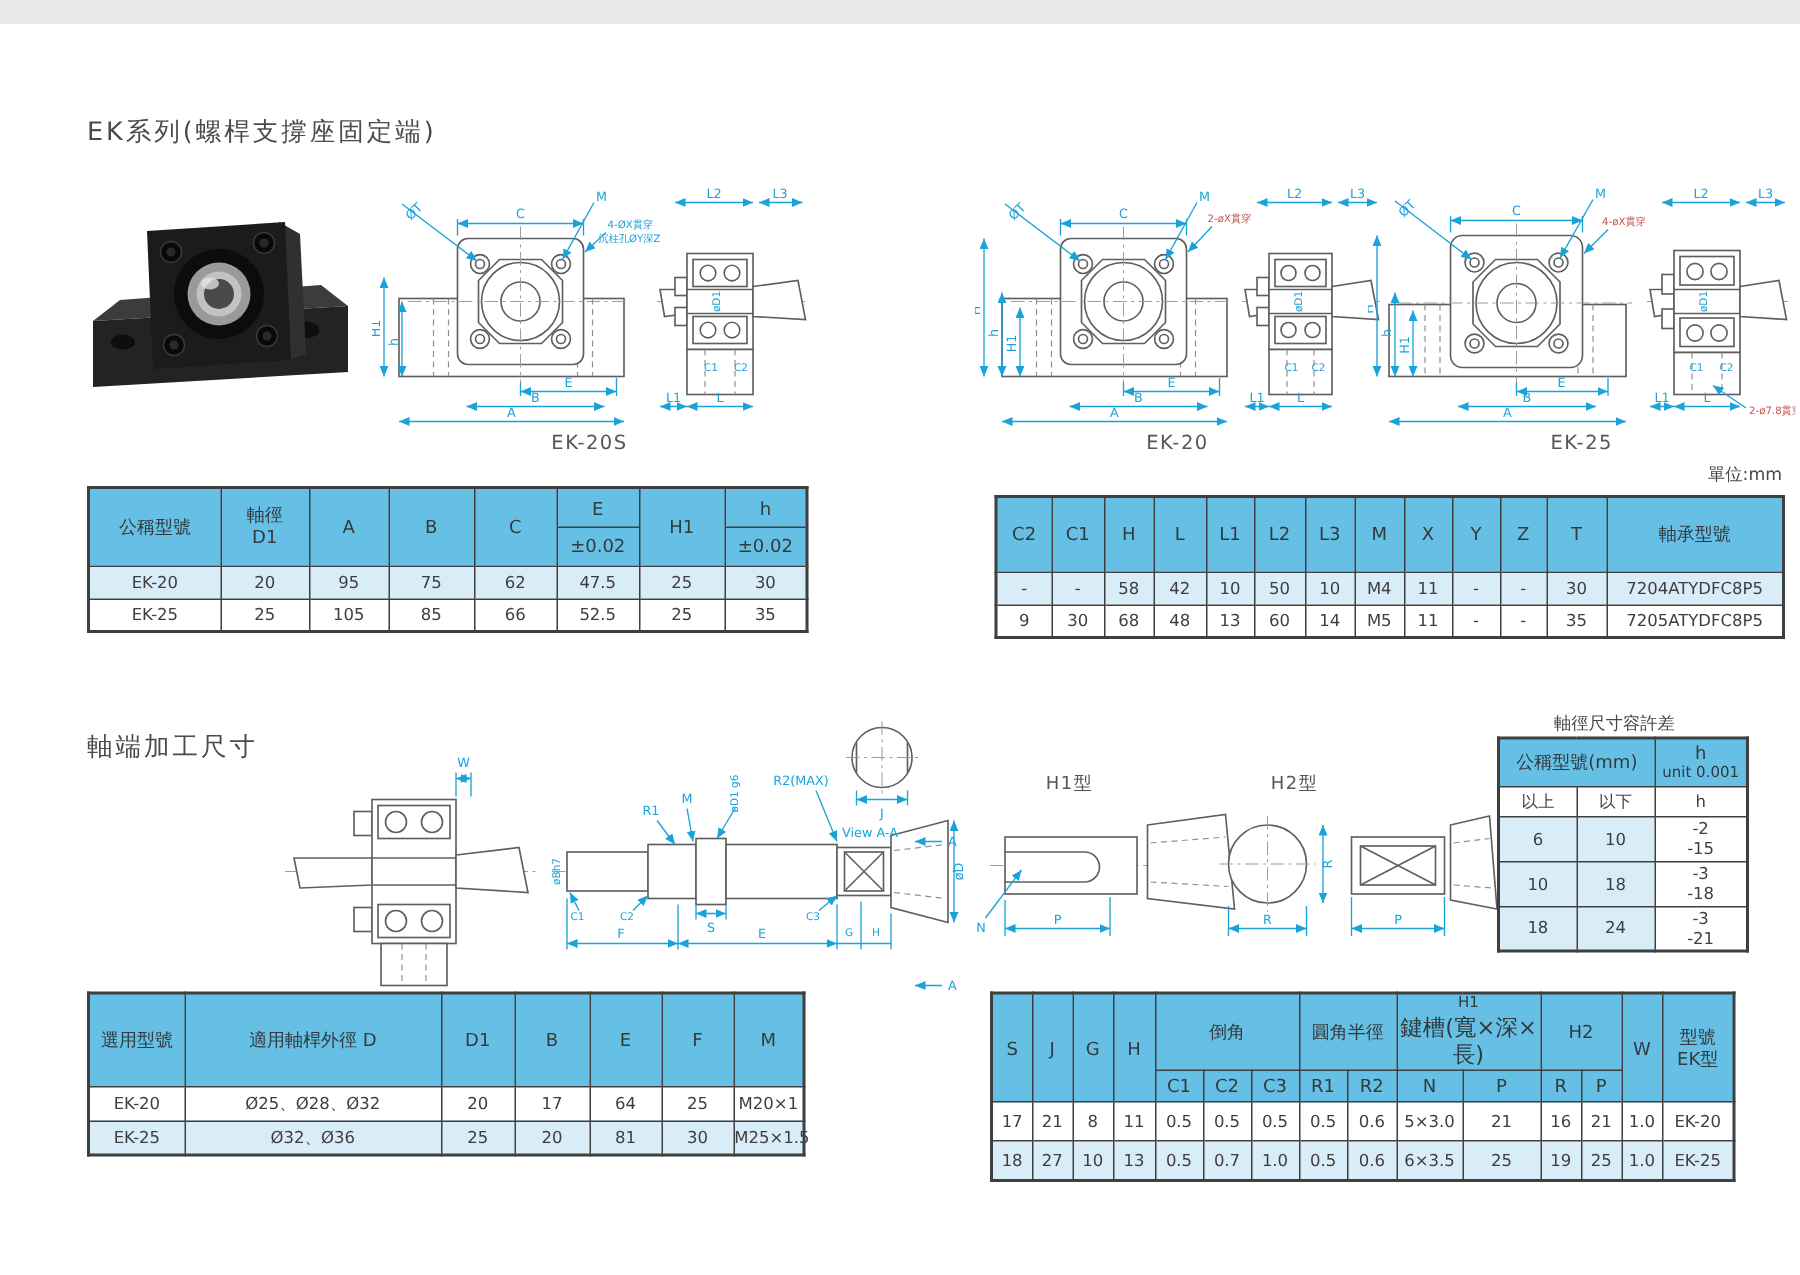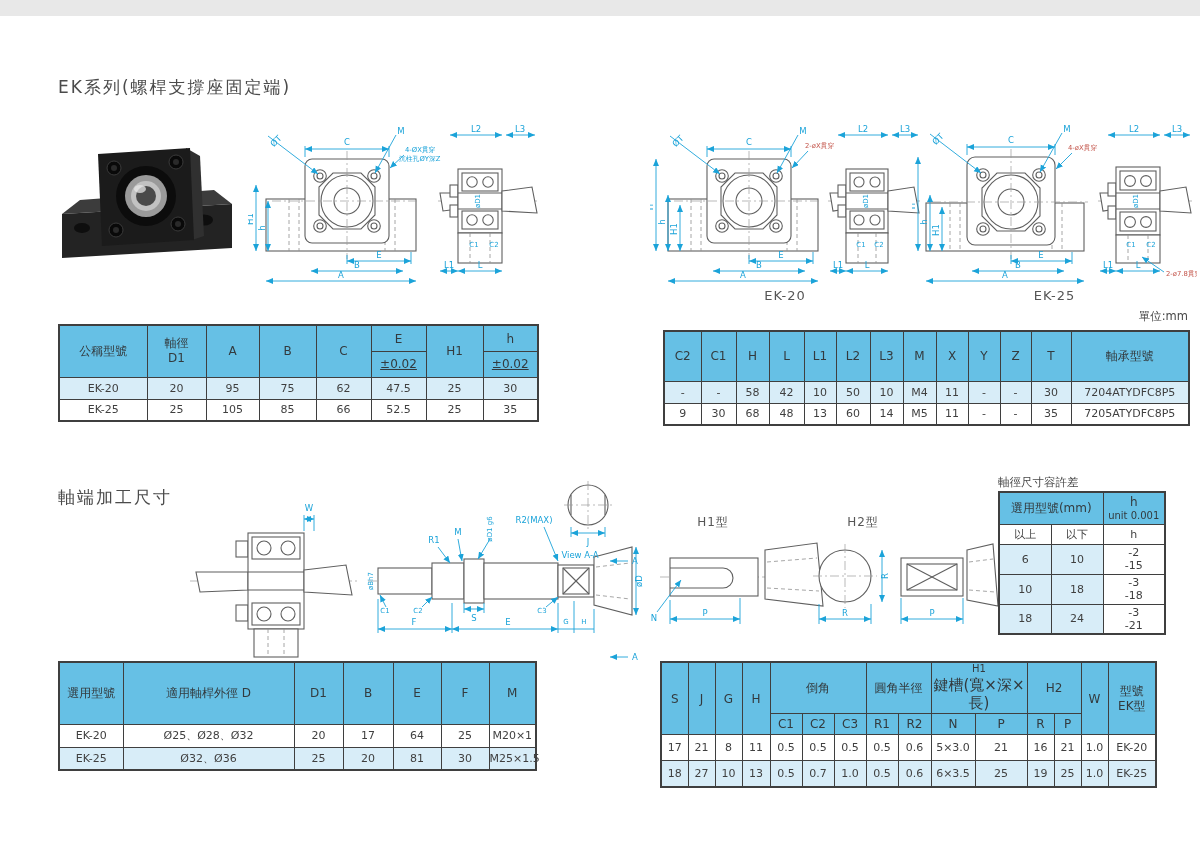--- a/index.html
+++ b/index.html
@@ -11,21 +11,21 @@
   .small-note { position:absolute; font-size:11.5px; color:#474747; }
 
   table.tbl { position:absolute; border-collapse:collapse; table-layout:fixed; background:#fff; }
   table.tbl, table.tbl th, table.tbl td { border:1px solid #3f3f3f; }
   table.tbl { border:2px solid #3f3f3f; }
   table.tbl th { background:#66c0e5; font-weight:normal; font-size:12px; color:#333a3e; text-align:center; vertical-align:middle; }
   table.tbl td { font-size:11px; color:#3f3f3f; text-align:center; vertical-align:middle; background:#fff; }
   tr.r-blue td { background:#d8edf8; }
   th.split { padding:0; }
   th.split .st { height:26px; line-height:26px; border-bottom:1px solid #3f3f3f; }
-  th.split .sb { height:24px; line-height:24px;text-decoration:underline; }
+  th.split .sb { height:24px; line-height:24px; }
   th .l2 { display:block; line-height:1.25; }
   .fs9 { font-size:15px; }
   .fs10 { font-size:10px; }
 
   
   #tolt td.bl { background:#d8edf8; }
   #tolt td .tv { line-height:1.2; }
 
   
   .pl { fill:none; stroke:#5f5f5f; stroke-width:1.1; }
@@ -40,21 +40,21 @@
   text.gt  { fill:#565656; font-size:12px; text-anchor:middle; letter-spacing:1px; }
 </style>
 </head>
 <body>
 
 <div class="page">
 
   <div class="title" style="left:58px;top:60px">EK系列(螺桿支撐座固定端)</div>
   <div class="title" style="left:58px;top:470px">軸端加工尺寸</div>
   <div class="small-note" style="left:1058px;top:293px;width:130px;text-align:right">單位:mm</div>
-  <div class="small-note" style="left:998px;top:459px">軸徑尺寸容許差</div>
+  <div class="small-note" style="left:1036px;top:459px">軸徑尺寸容許差</div>
 
   <svg style="position:absolute;left:52px;top:112px" width="190" height="150" viewBox="0 0 190 150">
     <polygon points="10,86 180,76 162,62 28,72" fill="#3c3c3c"></polygon>
     <polygon points="10,86 180,76 180,120 10,130" fill="#232323"></polygon>
     <ellipse cx="30" cy="100" rx="8" ry="5" fill="#0e0e0e"></ellipse>
     <ellipse cx="152" cy="92" rx="9" ry="5.5" fill="#0e0e0e"></ellipse>
     <polygon points="134,20 148,28 152,108 140,112" fill="#303030"></polygon>
     <polygon points="46,26 138,20 142,112 50,118" fill="#1b1b1b"></polygon>
     <circle cx="62" cy="40" r="7" fill="#090909" stroke="#3a3a3a"></circle>
       <circle cx="62" cy="40" r="3" fill="#2a2a2a"></circle>
@@ -145,20 +145,21 @@
       <text class="dt" x="82" y="11">L3</text>
       <text class="dts" x="42" y="80" transform="rotate(-90 42 80)">øD1</text>
       <text class="dts" x="36" y="126">C1</text>
       <text class="dts" x="56" y="126">C2</text>
       <line class="dm" x1="2" y1="150" x2="20" y2="150" marker-start="url(#a1)" marker-end="url(#a1)"></line>
       <text class="dt" x="11" y="147">L1</text>
       <line class="dm" x1="20" y1="150" x2="64" y2="150" marker-start="url(#a1)" marker-end="url(#a1)"></line>
       <text class="dt" x="42" y="147">L</text>
     </g>
   </svg>
+  <div class="caption" style="left:248px;top:272px;width:290px">EK-20S</div>
 
   <svg style="position:absolute;left:650px;top:105px" width="270" height="170" viewBox="0 0 270 170">
     <defs>
         <marker id="a2" markerWidth="8" markerHeight="8" refX="7" refY="3" orient="auto-start-reverse" markerUnits="userSpaceOnUse">
           <path d="M0,0 L7,3 L0,6 z" fill="#1ba3d9"></path>
         </marker>
       </defs>
     <g>
       <rect class="pf" x="18" y="78" width="150" height="52"></rect>
       <line class="pd" x1="41" y1="78" x2="41" y2="130"></line>
@@ -586,21 +587,21 @@
   </svg>
 
   <table class="tbl" id="tolt" style="left:998px;top:475px;width:166px">
     <colgroup>
         <col style="width:52px">
         <col style="width:52px">
         <col style="width:62px">
       </colgroup>
     <thead>
       <tr style="height:32px">
-        <th colspan="2">選用型號(mm)</th>
+        <th colspan="2">公稱型號(mm)</th>
         <th>
             <span class="l2">h</span>
             <span class="l2 fs10">unit 0.001</span>
           </th>
       </tr>
     </thead>
     <tbody>
       <tr style="height:20px">
         <td>以上</td>
         <td>以下</td>

